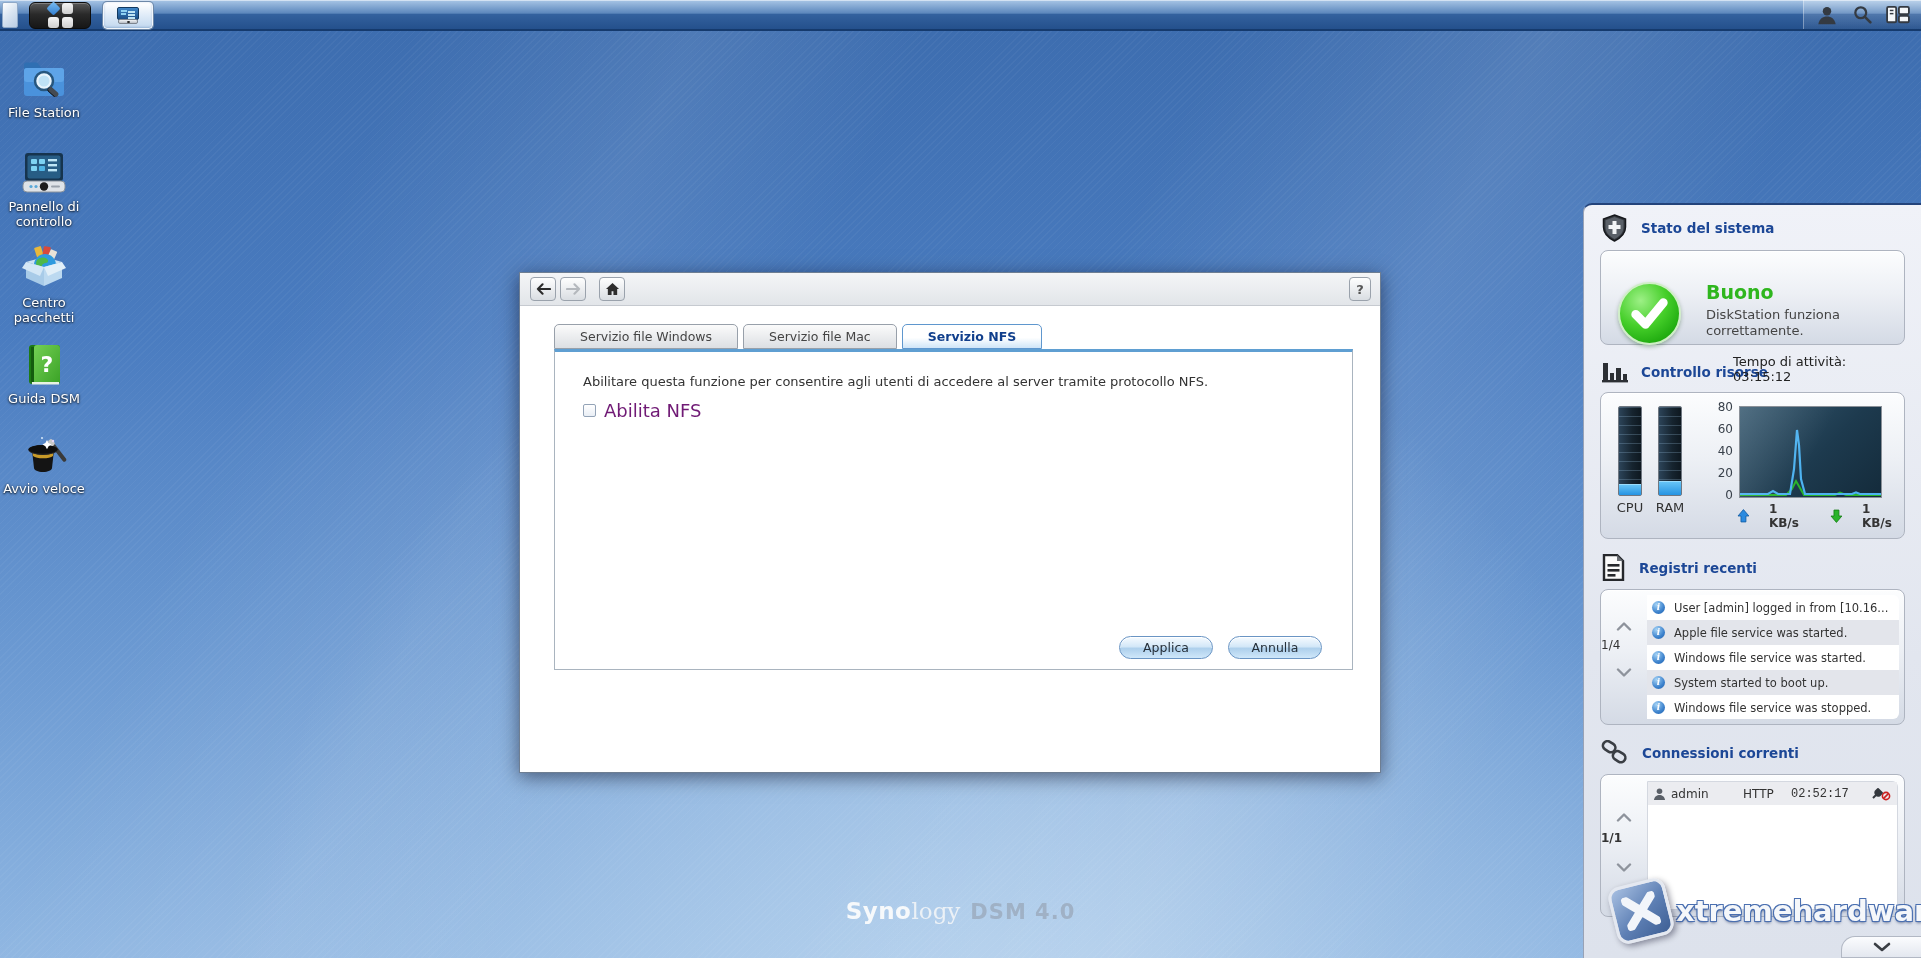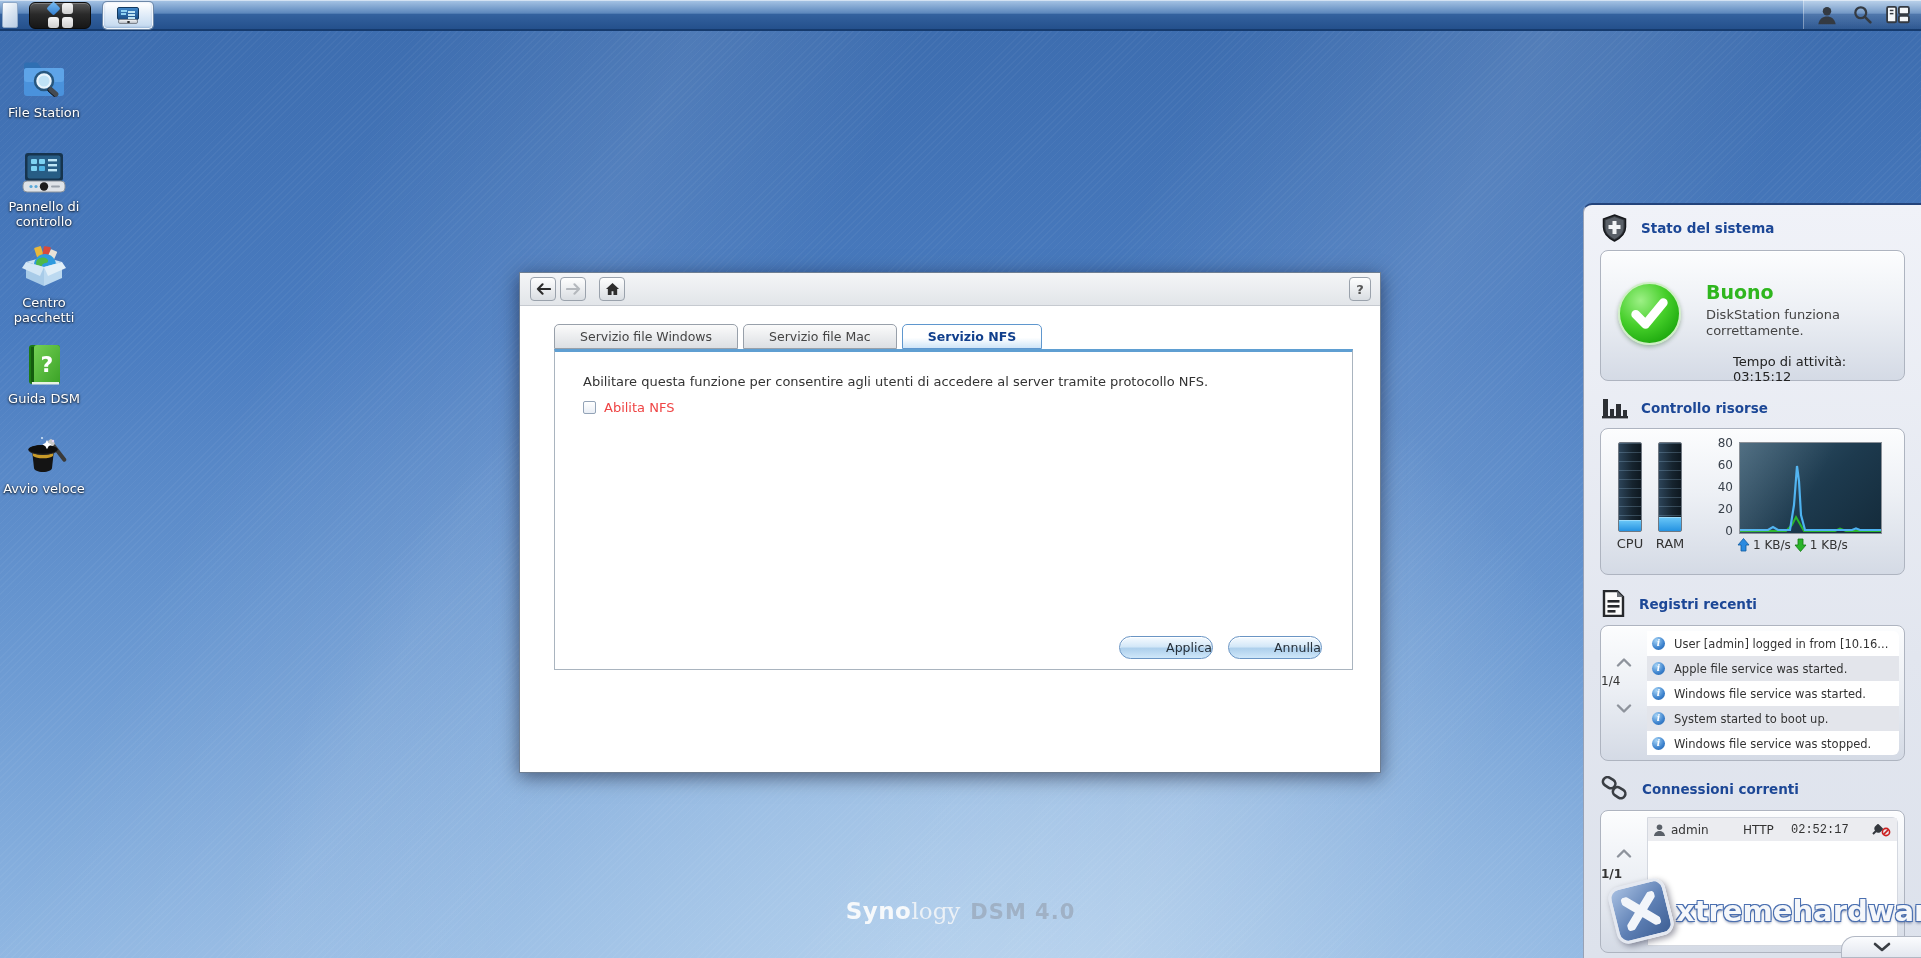--- a/index.html
+++ b/index.html
@@ -79,39 +79,39 @@
     background:linear-gradient(180deg,#fbfbfb,#dcdfe3); border:1px solid #98a0aa;
     border-radius:5px 5px 0 0; margin-right:5px; }
   .tab.active { background:linear-gradient(180deg,#ffffff 55%,#cfe5f8); border-color:#5f97ce;
     color:#113f8c; font-weight:bold; }
   .panel { position:absolute; left:34px; top:43px; width:799px; height:321px;
     border:1px solid #a9b4bf; border-top:3px solid #5f9fd2; background:#fff; }
   .panel .desc { position:absolute; left:28px; top:22px; font-size:13px; color:#333; }
   .chk-row { position:absolute; left:28px; top:48px; display:flex; align-items:center; gap:8px; }
   .chk { width:13px; height:13px; border:1px solid #93a3b7; border-radius:2px;
     background:linear-gradient(180deg,#ffffff,#e9eef5); }
-  .chk-row .clbl { font-size:13px; color:#ef4444;text-align:center; }
+  .chk-row .clbl { font-size:18px; color:#701a75;text-align:center; }
   .btn-row { position:absolute; right:30px; bottom:10px; display:flex; gap:15px; }
   .pill-btn { min-width:94px; height:23px; border-radius:12px; font-size:12.5px; color:#26303a;
-    text-align:right; line-height:21px; border:1px solid #6a95c4;
+    text-align:center; line-height:21px; border:1px solid #6a95c4;
     background:linear-gradient(180deg,#f6fbff 0%,#d4e8f8 45%,#aed0ec 55%,#cfe7fa 100%);
     box-shadow:inset 0 1px 0 #fff; }
 
   
   #widgets { position:absolute; left:1583px; top:203px; width:338px; height:755px; z-index:10;
     background:linear-gradient(180deg,#f0f2f8 0%,#e2e6ef 60%,#dde2ec 100%);
     border-top:2px solid #23437a; border-left:1px solid #98a2b6; border-top-left-radius:9px; }
   .wheader { display:flex; align-items:center; gap:13px; padding:9px 0 6px 17px; }
   .wheader .wt { font-size:13.5px; font-weight:bold; color:#1c4796;text-align:center; }
   .wcard { position:relative; margin:2px 16px 6px 16px; border:1px solid #aeb4c0; border-radius:8px;
     background:linear-gradient(180deg,#fcfdfe 0%,#edf0f5 45%,#d4dae5 100%);
     box-shadow:inset 0 1px 0 #fff; }
 
   
-  #card-status { height:131px; }
+  #card-status { height:95px; }
   .status-circle { position:absolute; left:17px; top:31px; width:63px; height:63px; border-radius:50%;
     background:radial-gradient(circle at 35% 28%, #9df086 0%, #46cf2a 45%, #17a30a 85%);
     border:2px solid #cfeec6; box-shadow:0 2px 4px rgba(0,60,0,.3); }
   .status-txt-good { position:absolute; left:105px; top:30px; font-size:19px; font-weight:bold; color:#2fb61e; }
   .status-msg { position:absolute; left:105px; top:56px; width:170px; font-size:13px; line-height:16px; color:#444; }
   .status-uptime { position:absolute; left:88px; top:103px; font-size:13px; color:#222;margin-left:44px; }
 
   
   #card-res { height:147px; }
   .meter { position:absolute; top:13px; width:24px; height:90px; border:1px solid #6f7781; border-radius:2px;
@@ -120,22 +120,22 @@
       linear-gradient(90deg,#2c4459 0%,#16242f 60%,#0e1820 100%); }
   .meter .fill { position:absolute; left:0; right:0; bottom:0; border-top:1px solid #9adcfc;
     background:linear-gradient(180deg,#66c4f6,#2593e2); }
   #meter-cpu { left:17px; } #meter-ram { left:57px; }
   .meter-lbl { position:absolute; top:107px; width:30px; text-align:center; font-size:13px; color:#333; }
   .graph { position:absolute; left:138px; top:13px; width:143px; height:92px;
     background:linear-gradient(135deg,#35586f 0%,#1d3a4e 55%,#142b3b 100%); border:1px solid #8a9098; }
   .graph::after { content:""; position:absolute; inset:0;
     background:linear-gradient(118deg, rgba(255,255,255,.14) 0%, rgba(255,255,255,0) 52%); }
   .gtick { position:absolute; width:26px; text-align:right; font-size:12px; color:#39414b; left:106px; }
-  .net-legend { position:absolute; left:136px; top:109px; display:flex; align-items:center; gap:3px;
-    font-size:12px; color:#333; }
+  .net-legend { position:absolute; left:136px; top:109px; display:flex; align-items:center; gap:19px;
+    font-size:12px; color:#333;font-weight:bold; }
 
   
   #card-logs { height:136px; display:flex; }
   .pager { width:46px; position:relative; }
   .pager .pg-up { position:absolute; left:15px; top:26px; }
   .pager .pg-num { position:absolute; left:0; top:48px; width:46px; text-align:left; font-size:12px; color:#333; }
   .pager .pg-dn { position:absolute; left:15px; top:72px; }
   .loglist { flex:1; margin:5px 5px 5px 0; background:#fff; border-radius:0 6px 6px 0; overflow:hidden; }
   .logrow { display:flex; align-items:center; height:25px; padding-left:5px; font-size:11.5px; color:#333; white-space:nowrap; }
   .logrow:nth-child(even) { background:#e3e5eb; }

